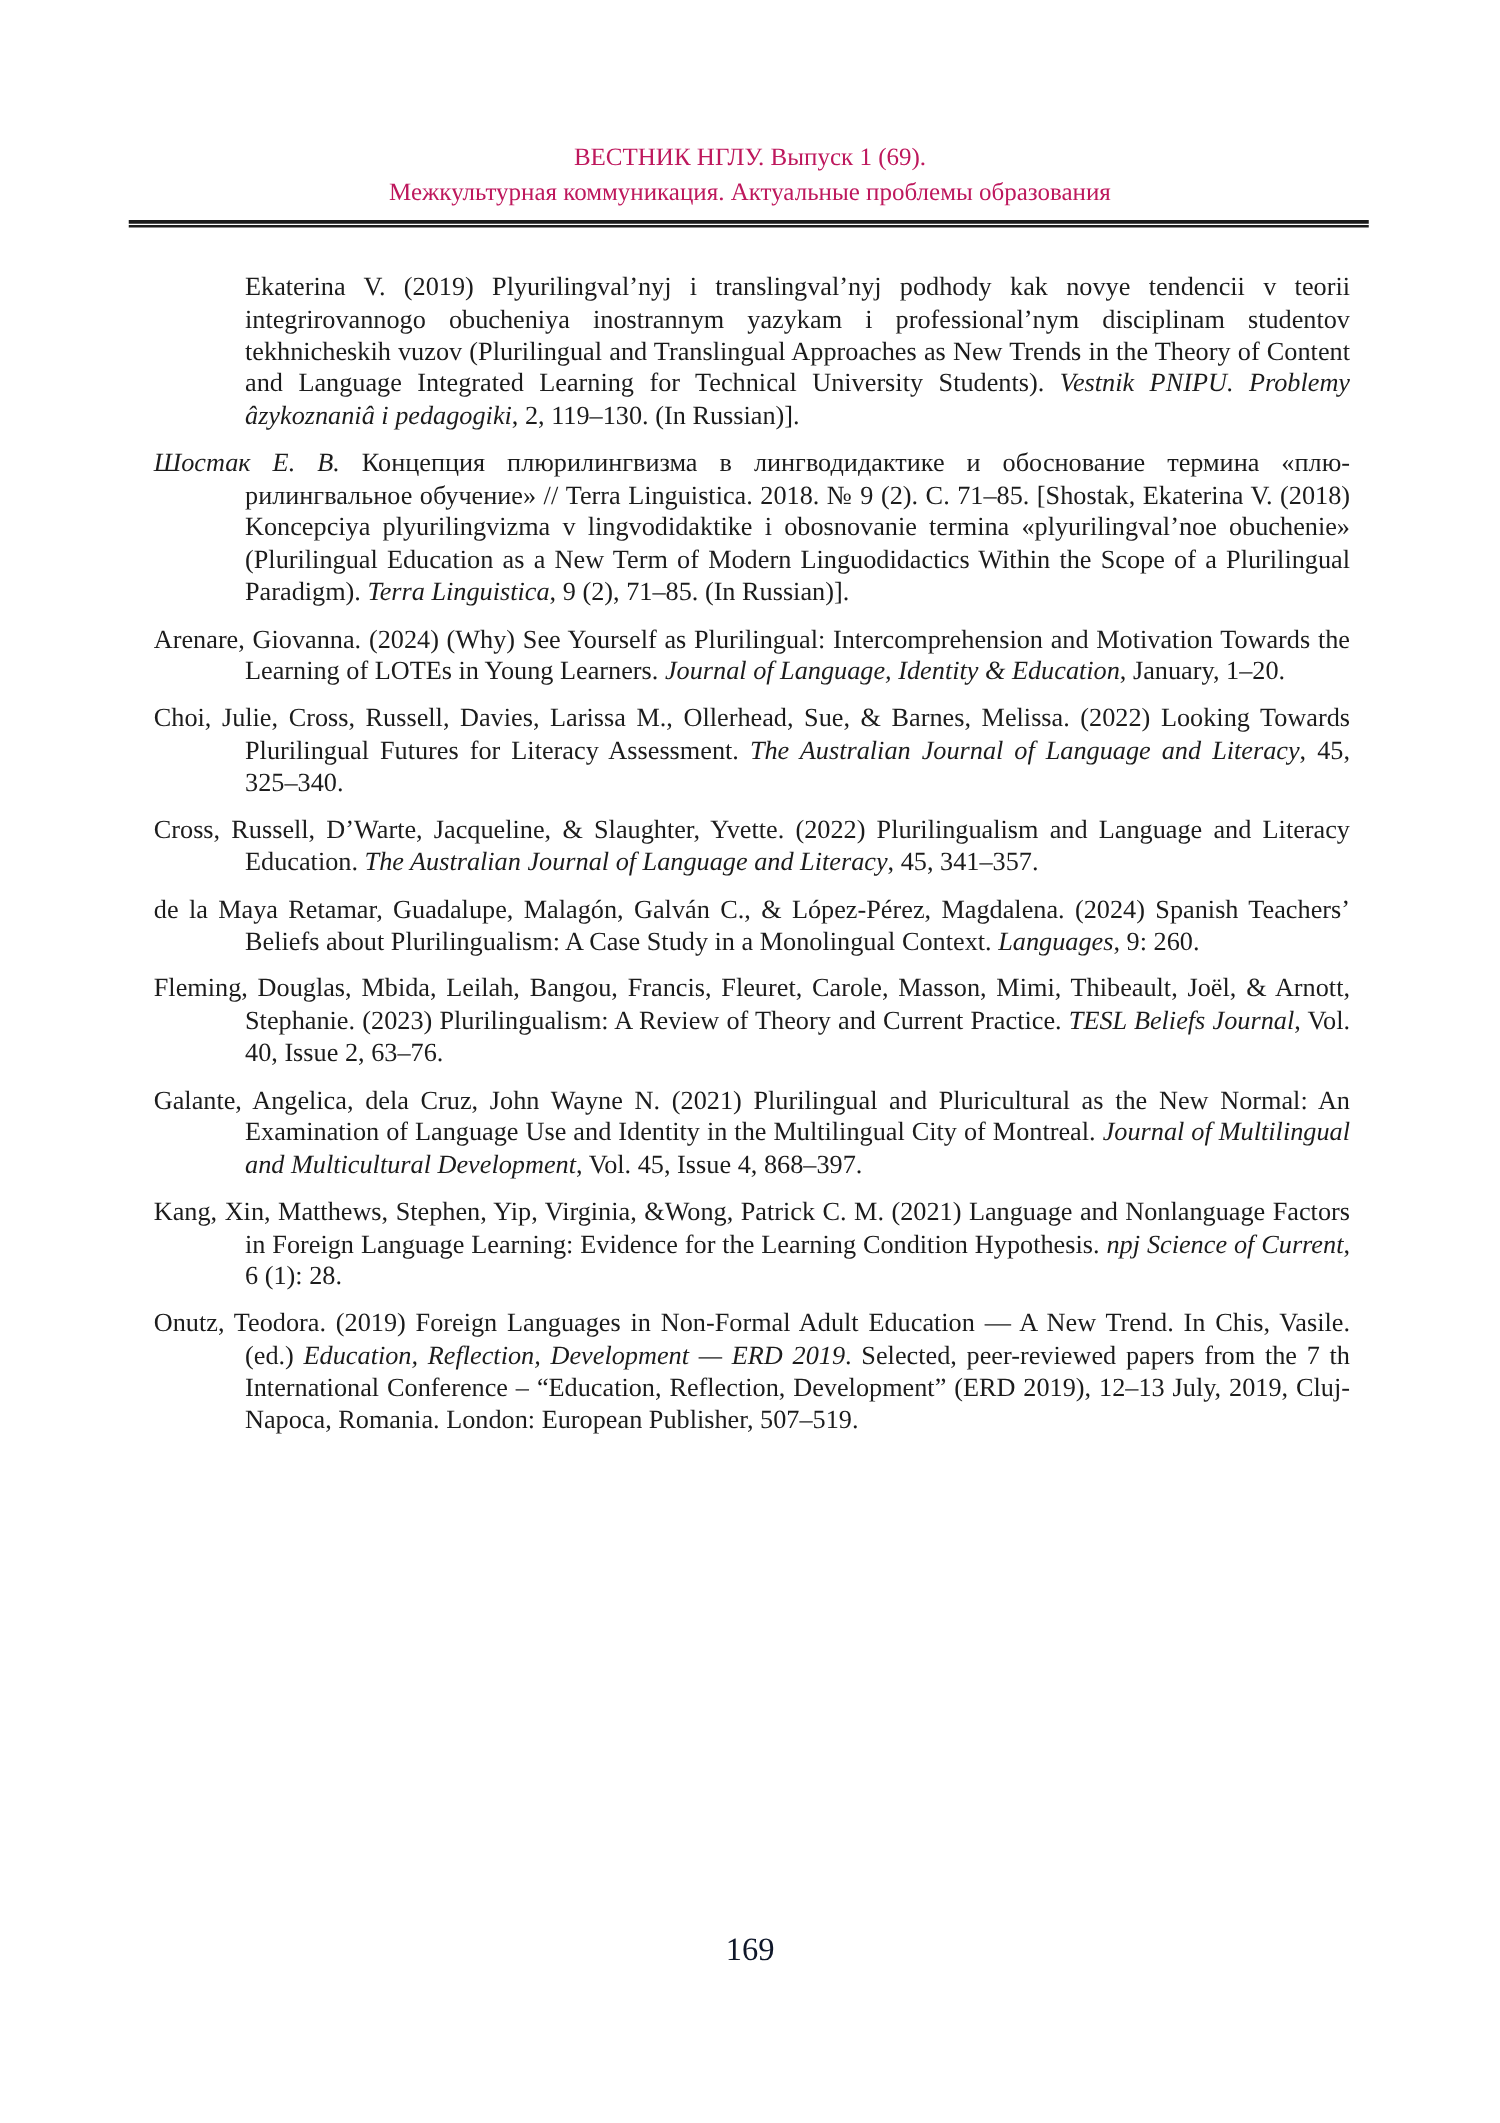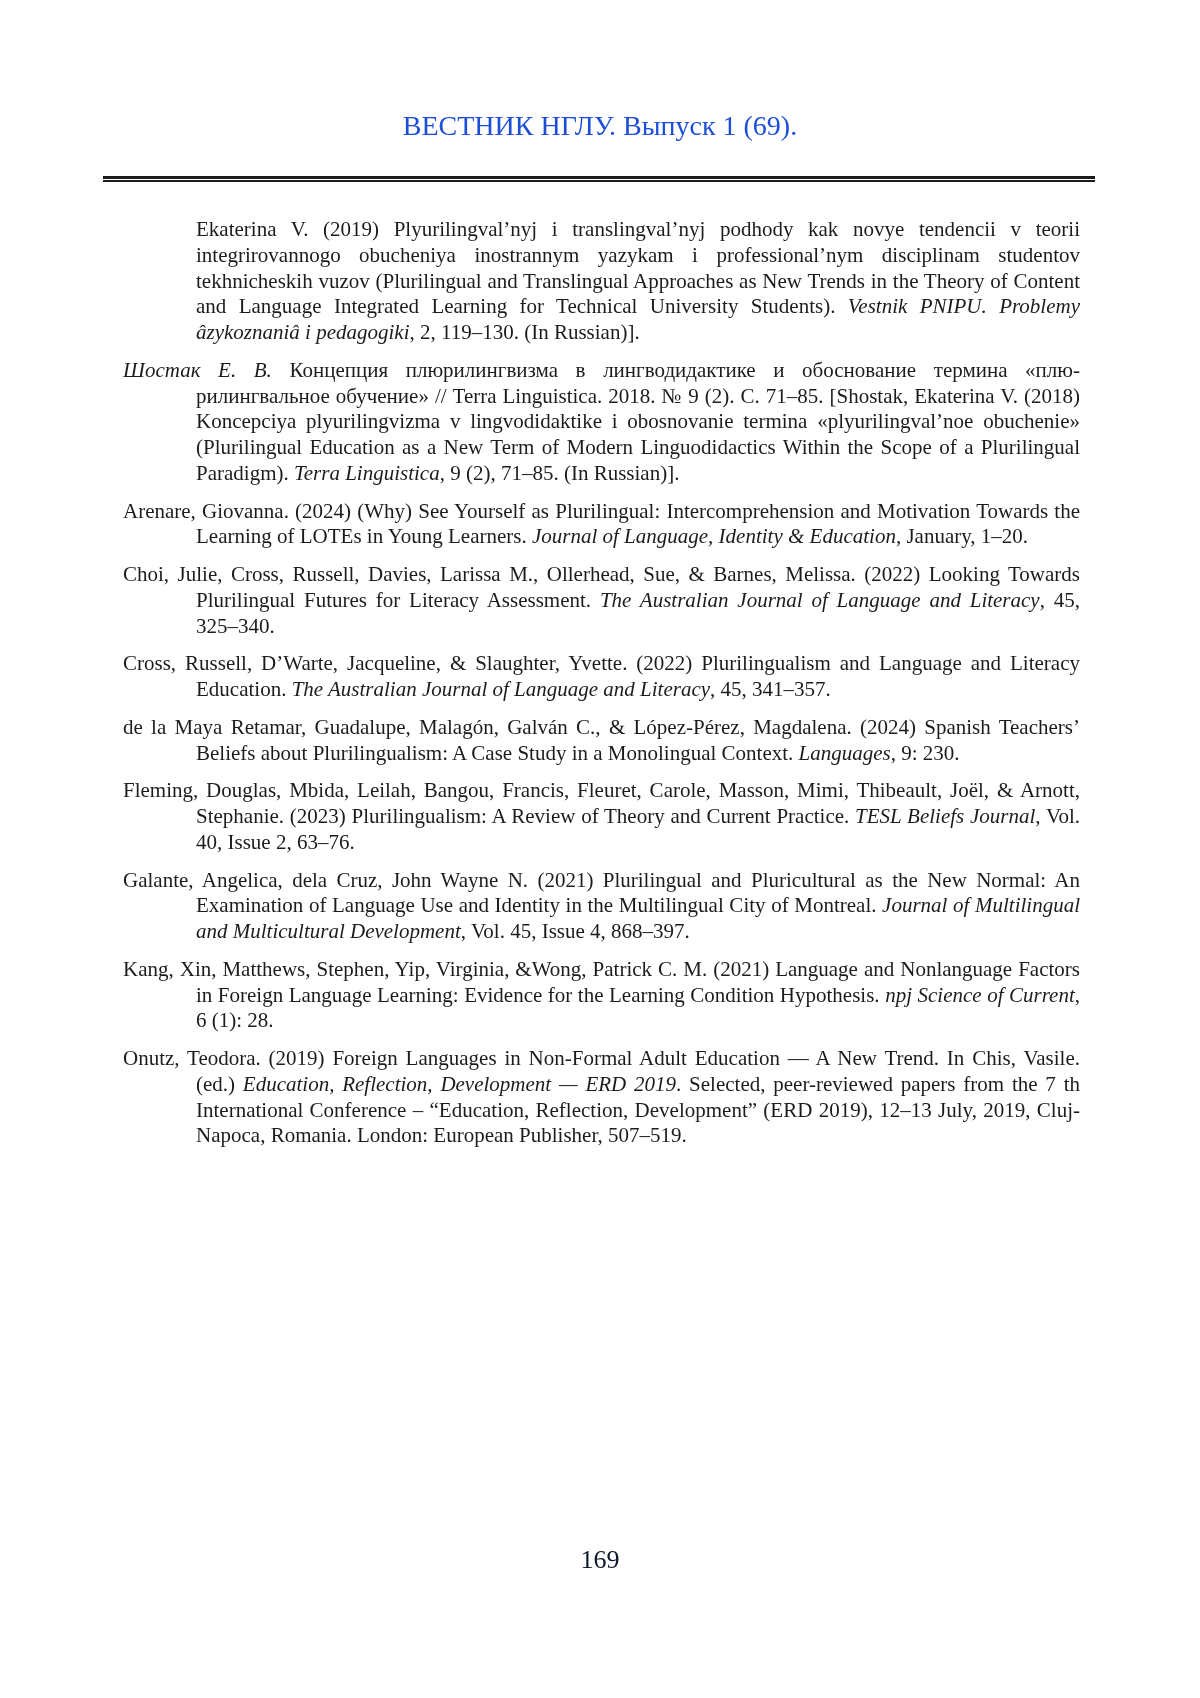--- a/index.html
+++ b/index.html
@@ -20,23 +20,23 @@
     inset: 0;
     background: #ffffff;
     overflow: hidden;
   }
   .header {
     position: absolute;
     top: 112px;
     left: 0;
     right: 0;
     text-align: center;
-    font-size: 28px;
+    font-size: 20px;
     line-height: 28px;
-    color: #1d4ed8;
+    color: #be185d;
   }
   .header-rule {
     position: absolute;
     top: 176px;
     left: 103px;
     width: 992px;
     height: 1px;
     border-top: 3px solid #1b1b1b;
     border-bottom: 2px solid #1b1b1b;
     background: #ffffff;
@@ -74,31 +74,32 @@
     color: #0f172a;
   }
 </style>
 </head>
 <body>
 
 <div class="page">
 
   <div class="header">
     <div>ВЕСТНИК НГЛУ. Выпуск 1 (69).</div>
+    <div>Межкультурная коммуникация. Актуальные проблемы образования</div>
   </div>
 
   <div class="header-rule"></div>
 
   <div class="refs">
       <p class="ref cont"><span>Ekaterina V. (2019) Plyurilingval’nyj i translingval’nyj podhody kak novye tendencii v teorii integrirovannogo obucheniya inostrannym yazykam i professional’nym disciplinam studen­tov tekhnicheskih vuzov (Plurilingual and Translingual Approaches as New Trends in the Theory of Content and Language Integrated Learning for Technical University Students). </span><em>Vestnik PNIPU. Problemy âzykoznaniâ i pedagogiki</em><span>, 2, 119–130. (In Russian)].</span></p>
       <p class="ref"><em>Шостак Е. В.</em><span> Концепция плюрилингвизма в лингводидактике и обоснование термина «плю­рилингвальное обучение» // Terra Linguistica. 2018. № 9 (2). С. 71–85. [Shostak, Ekaterina V. (2018) Koncepciya plyurilingvizma v lingvodidaktike i obosnovanie termina «plyurilingval’noe obuchenie» (Plurilingual Education as a New Term of Modern Linguodi­dactics Within the Scope of a Plurilingual Paradigm). </span><em>Terra Linguistica</em><span>, 9 (2), 71–85. (In Russian)].</span></p>
       <p class="ref"><span>Arenare, Giovanna. (2024) (Why) See Yourself as Plurilingual: Intercomprehension and Motivation Towards the Learning of LOTEs in Young Learners. </span><em>Journal of Language, Identity &amp; Educa­tion</em><span>, January, 1–20.</span></p>
       <p class="ref"><span>Choi, Julie, Cross, Russell, Davies, Larissa M., Ollerhead, Sue, &amp; Barnes, Melissa. (2022) Looking Towards Plurilingual Futures for Literacy Assessment. </span><em>The Australian Journal of Language and Literacy</em><span>, 45, 325–340.</span></p>
       <p class="ref"><span>Cross, Russell, D’Warte, Jacqueline, &amp; Slaughter, Yvette. (2022) Plurilingualism and Language and Literacy Education. </span><em>The Australian Journal of Language and Literacy</em><span>, 45, 341–357.</span></p>
-      <p class="ref"><span>de la Maya Retamar, Guadalupe, Malagón, Galván C., &amp; López-Pérez, Magdalena. (2024) Spanish Teachers’ Beliefs about Plurilingualism: A Case Study in a Monolingual Context. </span><em>Languages</em><span>, 9: 230.</span></p>
+      <p class="ref"><span>de la Maya Retamar, Guadalupe, Malagón, Galván C., &amp; López-Pérez, Magdalena. (2024) Spanish Teachers’ Beliefs about Plurilingualism: A Case Study in a Monolingual Context. </span><em>Languages</em><span>, 9: 260.</span></p>
       <p class="ref"><span>Fleming, Douglas, Mbida, Leilah, Bangou, Francis, Fleuret, Carole, Masson, Mimi, Thibeault, Joël, &amp; Arnott, Stephanie. (2023) Plurilingualism: A Review of Theory and Current Practice. </span><em>TESL Beliefs Journal</em><span>, Vol. 40, Issue 2, 63–76.</span></p>
       <p class="ref"><span>Galante, Angelica, dela Cruz, John Wayne N. (2021) Plurilingual and Pluricultural as the New Nor­mal: An Examination of Language Use and Identity in the Multilingual City of Montreal. </span><em>Journal of Multilingual and Multicultural Development</em><span>, Vol. 45, Issue 4, 868–397.</span></p>
       <p class="ref"><span>Kang, Xin, Matthews, Stephen, Yip, Virginia, &amp;Wong, Patrick C. M. (2021) Language and Nonlan­guage Factors in Foreign Language Learning: Evidence for the Learning Condition Hypothe­sis. </span><em>npj Science of Current</em><span>, 6 (1): 28.</span></p>
       <p class="ref"><span>Onutz, Teodora. (2019) Foreign Languages in Non-Formal Adult Education — A New Trend. In Chis, Vasile. (ed.) </span><em>Education, Reflection, Development — ERD 2019</em><span>. Selected, peer-reviewed papers from the 7 th International Conference – “Education, Reflection, Development” (ERD 2019), 12–13 July, 2019, Cluj-Napoca, Romania. London: European Publisher, 507–519.</span></p>
     </div>
 
   <div class="page-number">169</div>
 
 </div>
 

